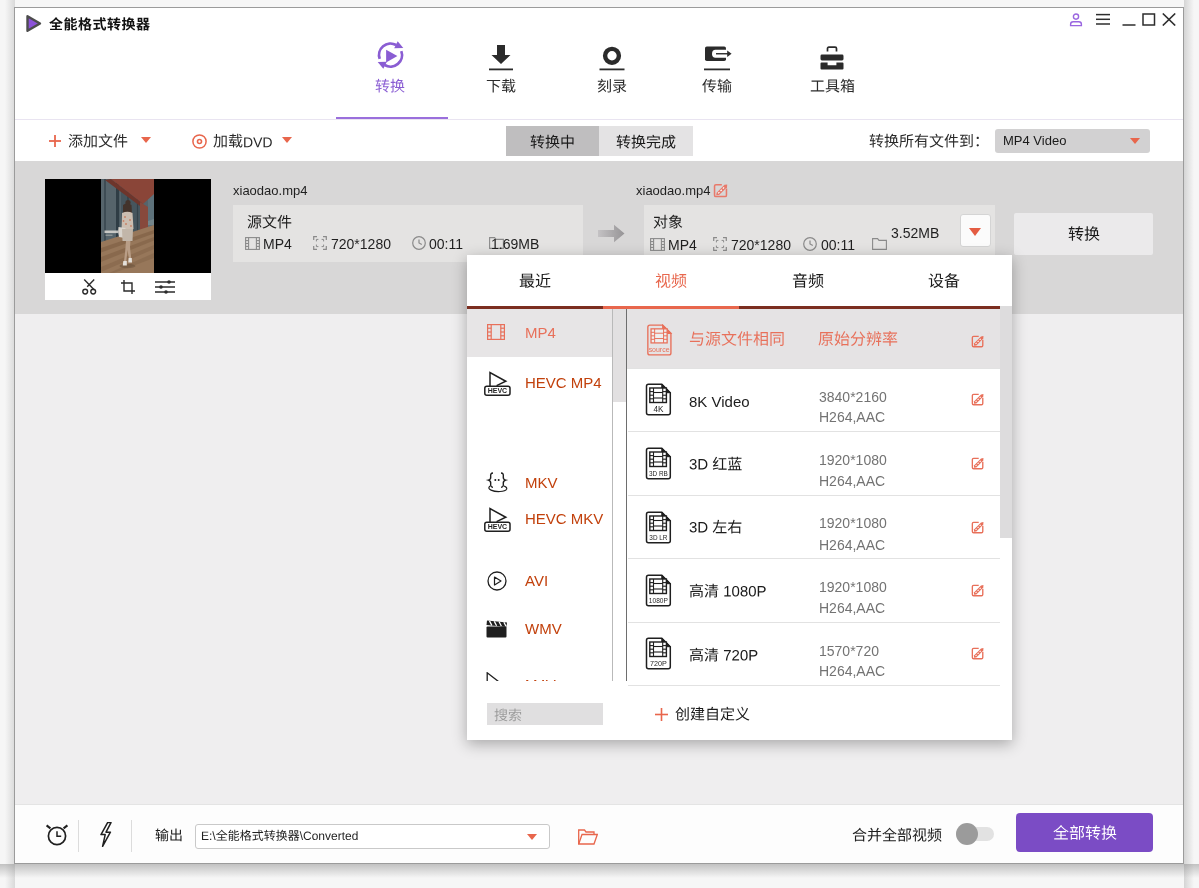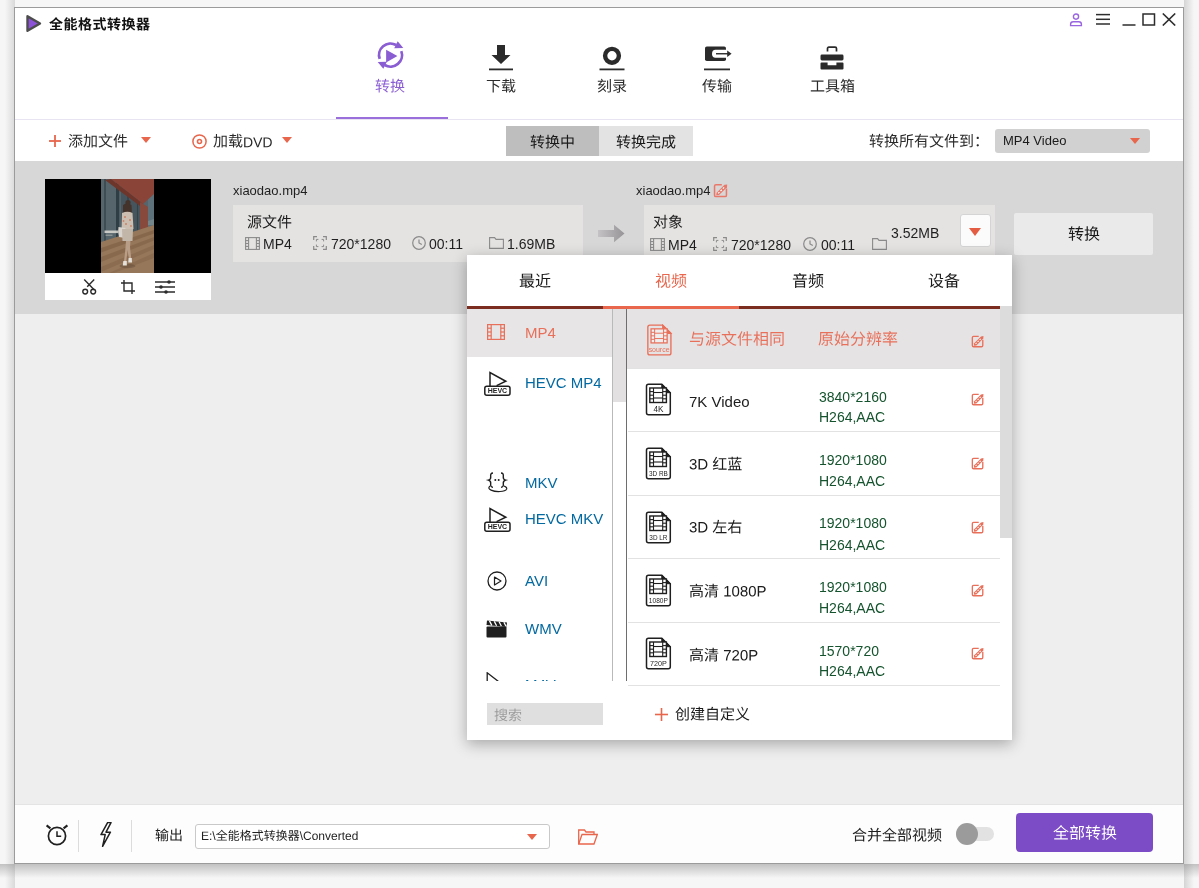--- a/index.html
+++ b/index.html
@@ -37,24 +37,24 @@
 .vsep { width:1px; height:32px; background:#dcdcdc; }
 #outbox { left:195px; top:824px; width:355px; height:25px; background:#fff; border:1px solid #c9c9c9; border-radius:3px; font-size:12px; color:#222; line-height:23px; padding-left:6px; }
 #toggle { left:956px; top:827px; width:38px; height:14px; background:#e2e2e2; border-radius:7px; }
 #toggle .knob { position:absolute; left:0px; top:-4px; width:22px; height:22px; border-radius:50%; background:#9b9b9b; }
 #allconv { left:1016px; top:813px; width:137px; height:39px; background:#7b4cc5; border-radius:4px; color:#fff; font-size:16px; text-align:center; line-height:39px; }
 
 #popup { left:467px; top:255px; width:545px; height:485px; background:#fff; box-shadow:0 4px 14px rgba(0,0,0,.3); }
 #pline { position:absolute; left:0; top:51px; width:545px; height:3px; background:#7b2e20; }
 #pline-active { position:absolute; left:136px; top:51px; width:136px; height:3px; background:#e8674d; }
 .pl-item { position:absolute; left:0; width:145px; height:49px; }
-.pl-label { position:absolute; left:58px; top:0; font-size:15px; color:#0369a1; line-height:49px; }
+.pl-label { position:absolute; left:58px; top:0; font-size:15px; color:#c2410c; line-height:49px; }
 .pr-sep { position:absolute; left:161px; width:384px; height:1px; background:#e2e2e2; }
 .pr-name { position:absolute; left:222px; font-size:15px; color:#1c1c1c; }
-.pr-res { position:absolute; left:352px; font-size:14px; color:#14532d; }
+.pr-res { position:absolute; left:352px; font-size:14px; color:#737373; }
 #psearch { position:absolute; left:20px; top:448px; width:116px; height:22px; background:#e0dfe0; color:#9a9a9a; font-size:14px; line-height:22px; padding-left:7px; }
 </style>
 </head>
 <body>
 <div id="stage">
   <div id="bgshadow"></div>
   <div id="win"></div>
   <svg class="abs" style="left:25px;top:14px" width="17" height="19" viewBox="0 0 17 19">
     <path d="M2.5 2.2 L15 9.5 L2.5 16.8 Z" fill="#8c52d8" stroke="#4d4d4d" stroke-width="2.4" stroke-linejoin="round"></path>
   </svg>
@@ -289,21 +289,21 @@
     </svg>
     <span class="finfo" style="position:absolute;left:98px;top:31px">720*1280</span>
     <svg style="position:absolute;left:179px;top:31px" width="14" height="14" viewBox="0 0 14 14" fill="none" stroke="#8a8a8a">
       <circle cx="7" cy="7" r="6.3" stroke-width="1.2"></circle>
         <path d="M7 3.4 L7 7 L9.8 8.6" stroke-width="1.2"></path>
     </svg>
     <span class="finfo" style="position:absolute;left:196px;top:31px">00:11</span>
     <svg style="position:absolute;left:256px;top:32px" width="15" height="12" viewBox="0 0 15 12" fill="none" stroke="#8a8a8a" stroke-width="1.1">
       <path d="M0.6 11.4 L0.6 0.6 L5.6 0.6 L7 2.4 L14.4 2.4 L14.4 11.4 Z"></path>
     </svg>
-    <span class="finfo" style="position:absolute;left:274px;top:31px">1.69MB</span>
+    <span class="finfo" style="position:absolute;left:258px;top:31px">1.69MB</span>
   </div>
   <div class="abs" style="left:636px;top:183px;font-size:13px;color:#1f1f1f">xiaodao.mp4</div>
 <div class="abs" style="left:713px;top:182px">
       <svg style="position:absolute;left:0px;top:0px" width="16" height="16" viewBox="0 0 16 16" fill="none">
         <path d="M13.46 6.62 L13.46 13.13 Q13.46 14.57 12.03 14.57 L2.98 14.57 Q1.54 14.57 1.54 13.13 L1.54 4.08 Q1.54 2.65 2.98 2.65 L8.83 2.65" stroke="#e8796a" stroke-width="1.54"></path>
         <path d="M3.20 13.35 L3.64 10.70 L11.48 2.76 L14.23 2.43 L14.01 5.19 L6.07 13.02 Z" fill="#e8796a"></path>
         <line x1="5.19" y1="11.37" x2="12.03" y2="4.52" stroke="#fff" stroke-width="1.21" stroke-dasharray="1.77 1.54"></line>
       </svg>
     </div>
   <div class="abs srcbox" style="left:644px;top:205px;width:351px;height:57px">
@@ -570,21 +570,21 @@
       <line x1="5.3" y1="8.6" x2="9" y2="8.6" stroke-width="1.1"></line>
         <line x1="5.3" y1="12.2" x2="9" y2="12.2" stroke-width="1.1"></line>
         <line x1="5.3" y1="15.8" x2="9" y2="15.8" stroke-width="1.1"></line>
       <line x1="18.2" y1="8.6" x2="21.9" y2="8.6" stroke-width="1.1"></line>
         <line x1="18.2" y1="12.2" x2="21.9" y2="12.2" stroke-width="1.1"></line>
         <line x1="18.2" y1="15.8" x2="21.9" y2="15.8" stroke-width="1.1"></line>
       <line x1="9" y1="9.5" x2="18.2" y2="9.5" stroke-width="1.1"></line>
         <line x1="9" y1="15" x2="18.2" y2="15" stroke-width="1.1"></line>
       <text x="13.9" y="29" font-size="8.2" text-anchor="middle" fill="#1f1f1f" stroke="none" font-family="Liberation Sans">4K</text>
     </svg>
-    <div class="pr-name" style="top:138px">7K Video</div>
+    <div class="pr-name" style="top:138px">8K Video</div>
     <div class="pr-res" style="top:134px">3840*2160</div>
     <div class="pr-res" style="top:154px">H264,AAC</div>
     <svg style="position:absolute;left:504px;top:137px" width="14" height="14" viewBox="0 0 14 14" fill="none">
         <path d="M11.78 5.79 L11.78 11.49 Q11.78 12.74 10.52 12.74 L2.61 12.74 Q1.35 12.74 1.35 11.49 L1.35 3.57 Q1.35 2.32 2.61 2.32 L7.72 2.32" stroke="#e8705a" stroke-width="1.35"></path>
         <path d="M2.80 11.68 L3.19 9.37 L10.04 2.41 L12.46 2.12 L12.26 4.54 L5.31 11.39 Z" fill="#e8705a"></path>
         <line x1="4.54" y1="9.94" x2="10.52" y2="3.96" stroke="#fff" stroke-width="1.06" stroke-dasharray="1.54 1.35"></line>
       </svg>
     <svg style="position:absolute;left:177px;top:192px" width="28" height="33" viewBox="0 0 27 33" fill="none" stroke="#1f1f1f">
       <path d="M4 1.2 L17.3 1.2 L25.8 9.7 L25.8 29.8 Q25.8 31.8 23.8 31.8 L4 31.8 Q2 31.8 2 29.8 L2 3.2 Q2 1.2 4 1.2 Z" stroke-width="1.5"></path>
       <path d="M17.3 1.2 L17.3 9.7 L25.8 9.7 Z" fill="#1f1f1f" stroke-width="1"></path>

